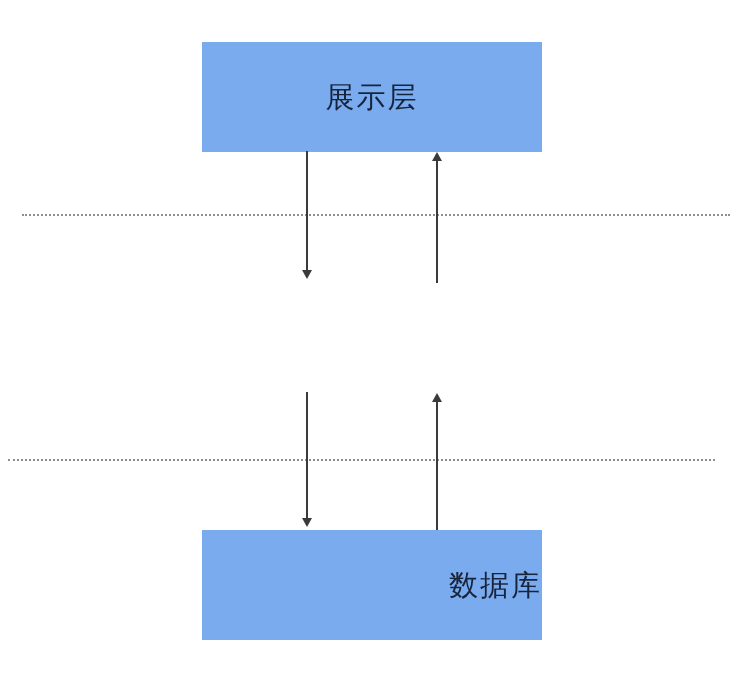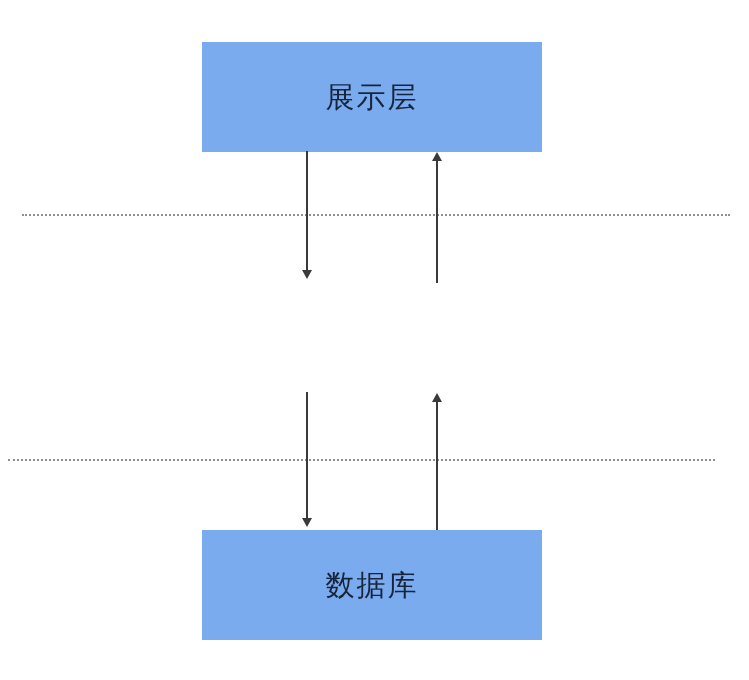--- a/index.html
+++ b/index.html
@@ -26,21 +26,21 @@
     width: 340px;
     height: 110px;
     background: #7aabee;
     box-sizing: border-box;
     display: flex;
     align-items: center;
     justify-content: center;
   }
   #box-presentation { top: 26px; }
   #box-business     { top: 266px; }
-  #box-database     { top: 514px; }
+  #box-database     { top: 514px; justify-content: flex-end; }
 
   .layer-label {
     font-size: 29px;
     color: #18243c;
     letter-spacing: 2px;
     line-height: 1;
     white-space: nowrap;
     user-select: none;
   }
 

